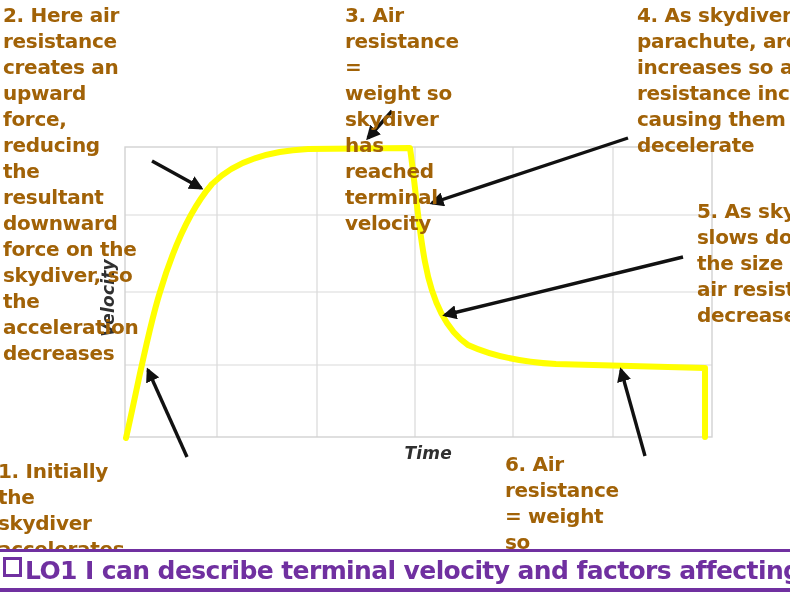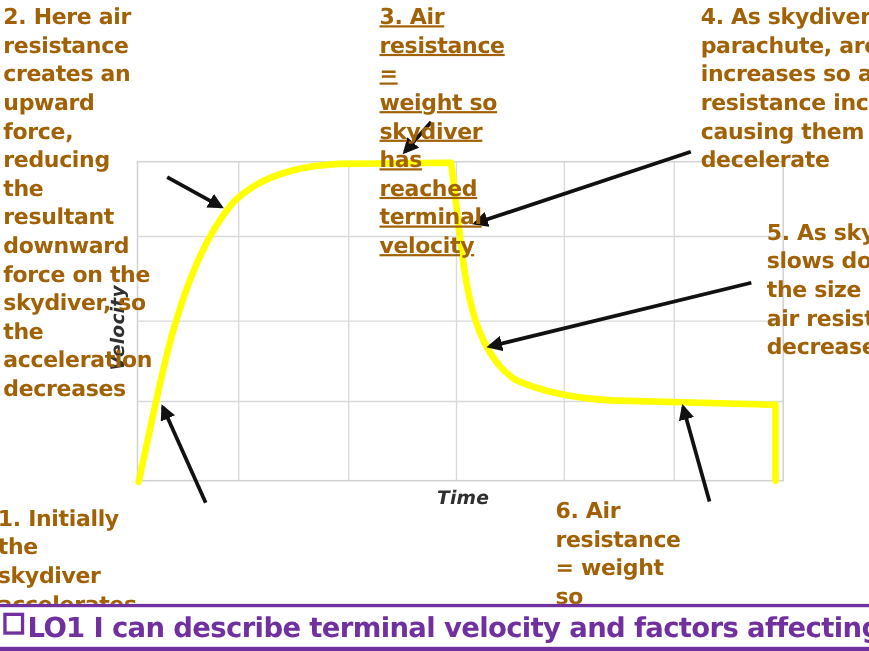--- a/index.html
+++ b/index.html
@@ -21,25 +21,25 @@
   .grid-line{stroke:#d9d9d9;stroke-width:1.2;}
   .frame{fill:none;stroke:#d2d2d2;stroke-width:1.4;}
   .curve{fill:none;stroke:#ffff00;stroke-width:6;stroke-linecap:round;stroke-linejoin:round;}
   .arrow{stroke:#111111;stroke-width:3.4;}
   .axis-label{
     position:absolute;z-index:2;
     color:#303030;font-weight:700;font-style:italic;font-size:17px;
     letter-spacing:0.2px;
   }
   #ylabel{left:58px;top:288px;width:100px;text-align:center;transform:rotate(-90deg);}
-  #xlabel{left:390px;top:443px;width:62px;text-align:center;}
+  #xlabel{left:390px;top:443px;width:62px;text-align:right;}
   .notes-layer{position:absolute;left:0;top:0;z-index:3;}
   #note1{left:-2px;top:458px;}
   #note2{left:3px;top:2px;}
-  #note3{left:345px;top:2px;text-decoration:underline;}
+  #note3{left:345px;top:2px;}
   #note4{left:637px;top:2px;white-space:pre;}
   #note5{left:697px;top:198px;white-space:pre;}
   #note6{left:505px;top:451px;}
   #footer{
     position:absolute;left:0;top:549px;width:790px;height:43px;z-index:4;
     border-top:3px solid #7030A0;
     border-bottom:4px solid #7030A0;
     box-sizing:border-box;
     display:flex;align-items:center;
     background:#ffffff;

